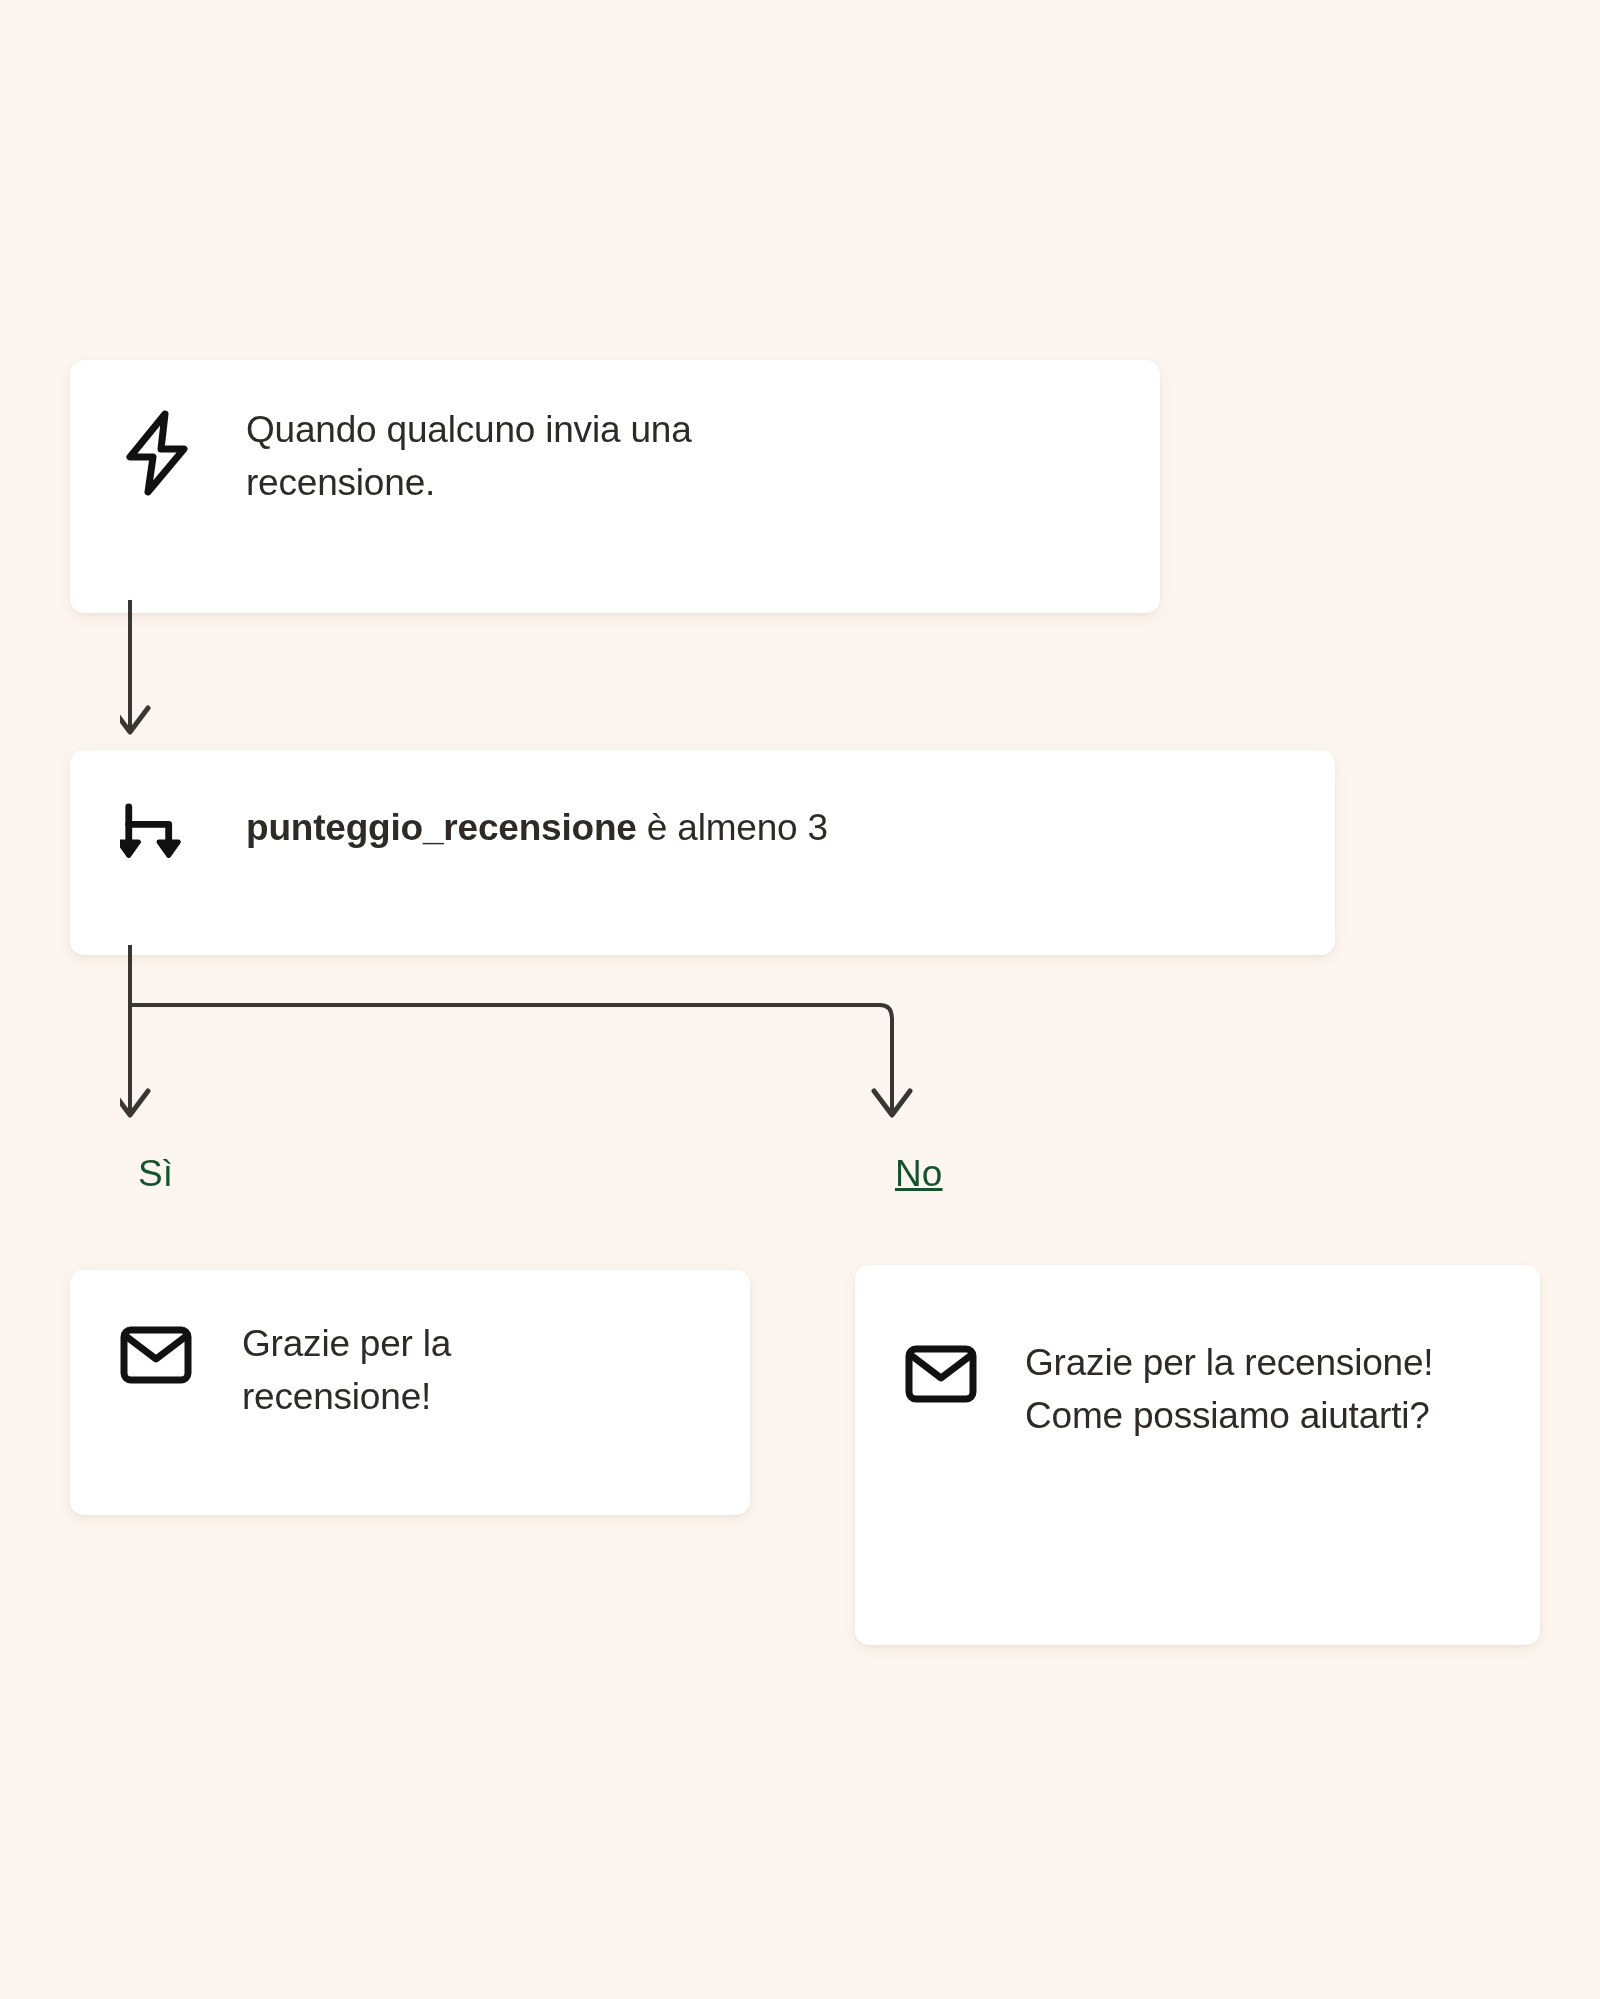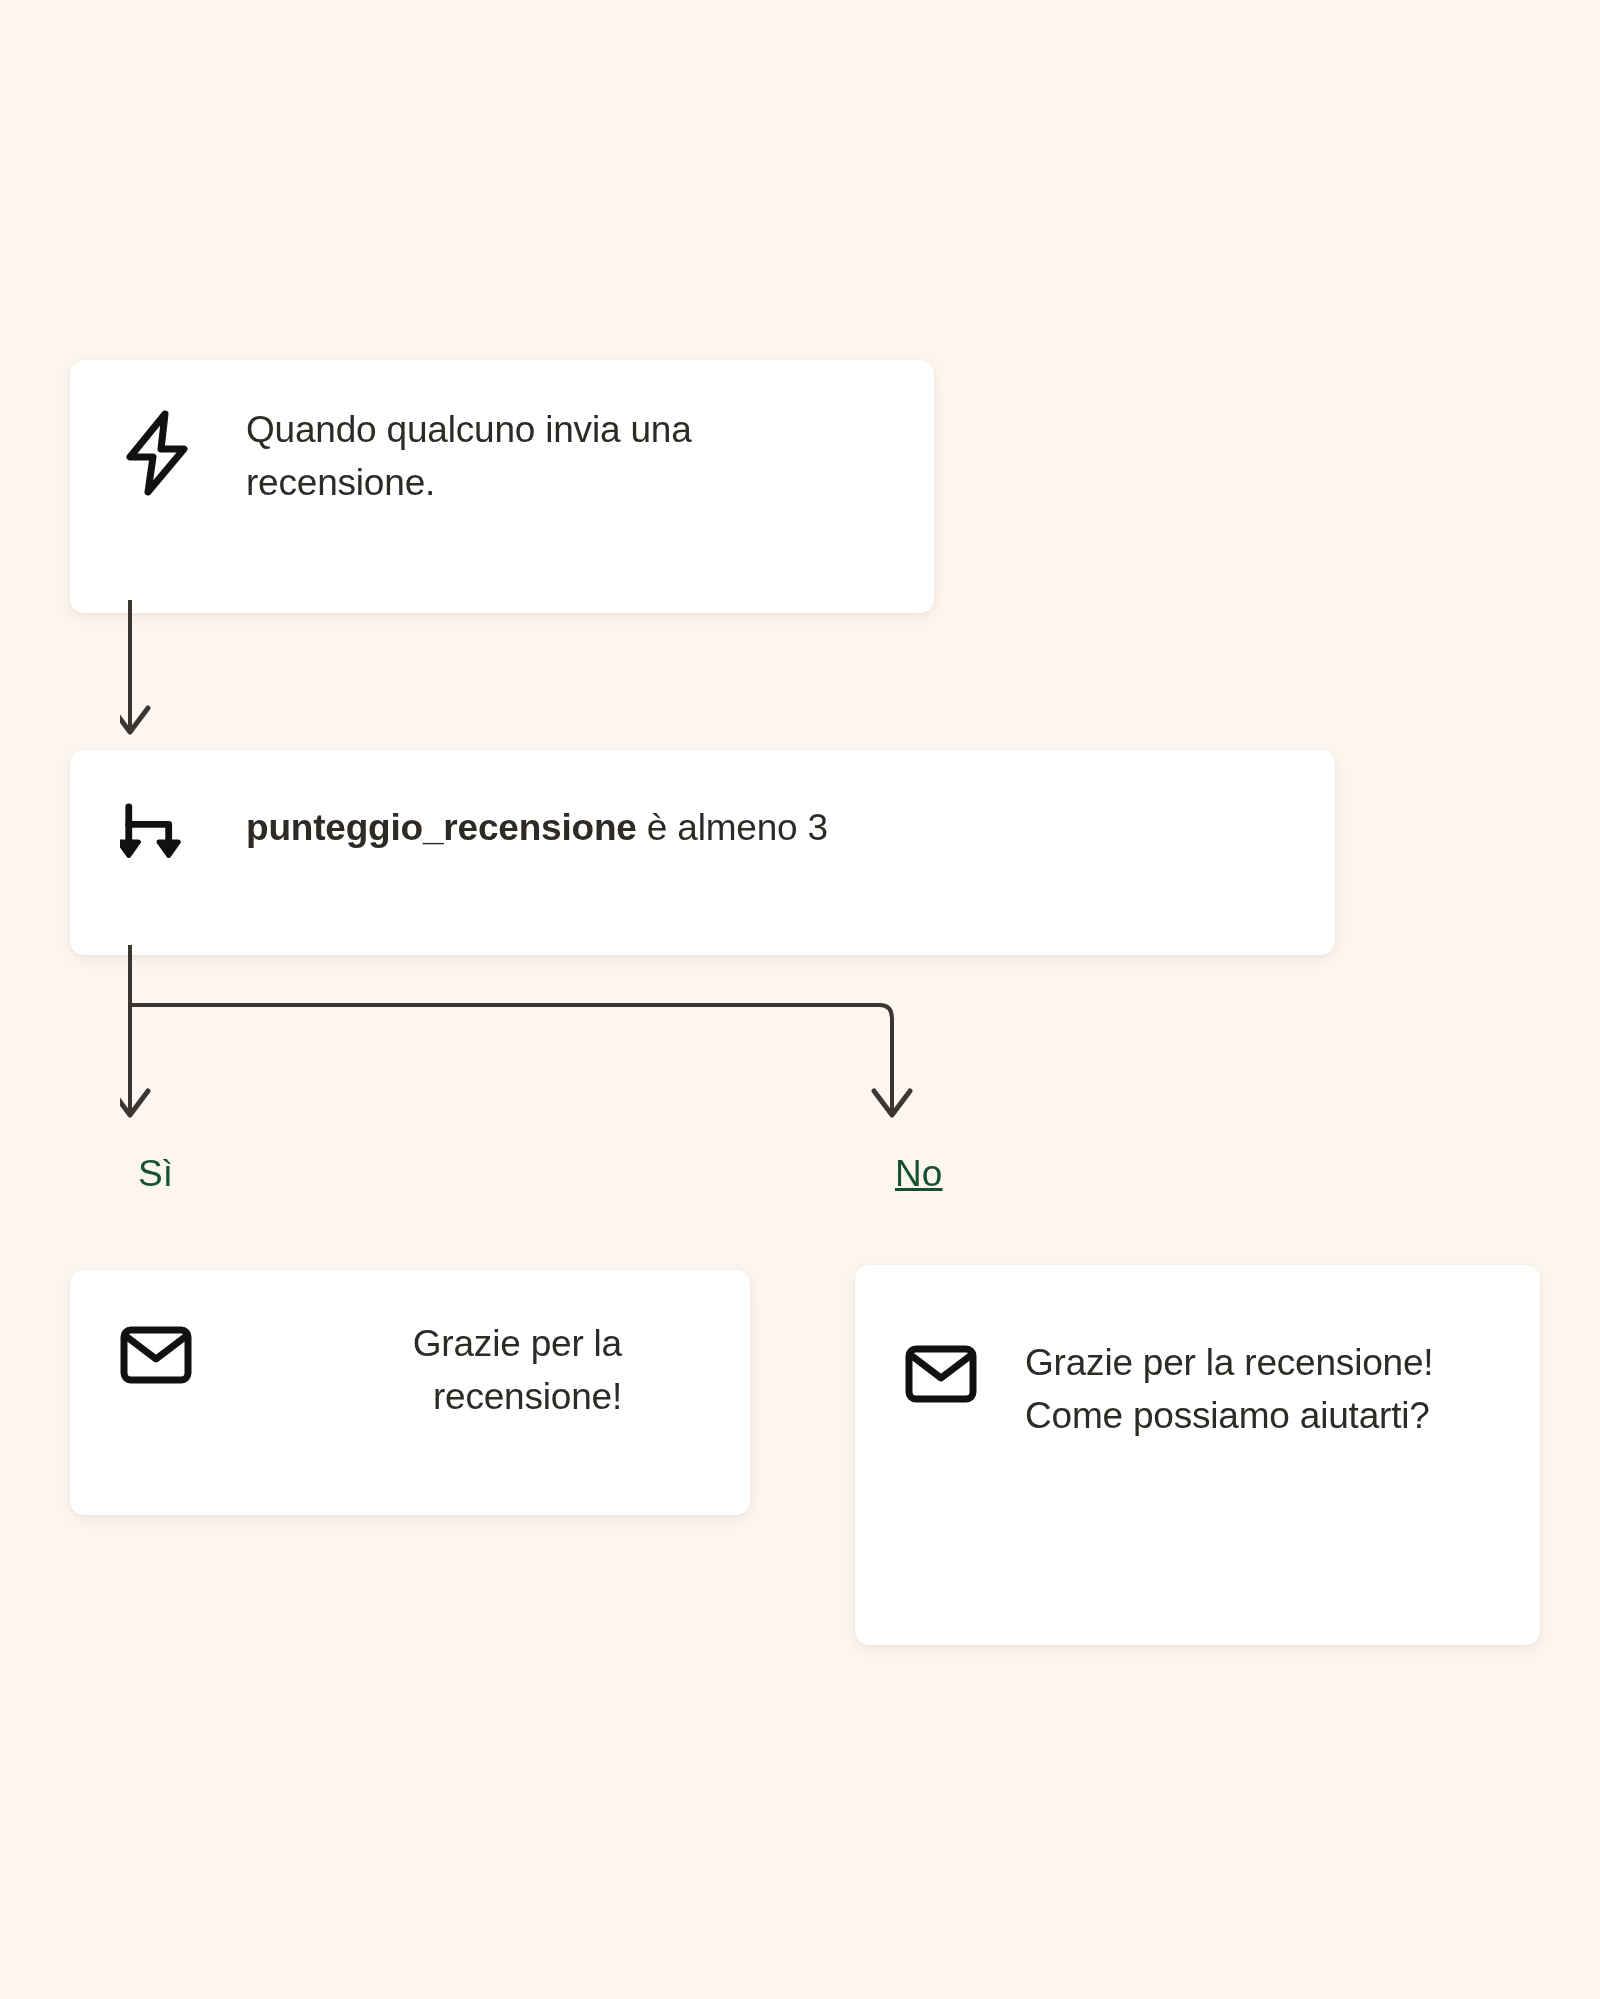--- a/index.html
+++ b/index.html
@@ -49,21 +49,21 @@
   }
 
   .card-text b {
     font-weight: 700;
   }
 
   
   #card-trigger {
     left: 70px;
     top: 360px;
-    width: 864px;
+    width: 1090px;
     min-height: 253px;
     padding: 44px 50px 44px 50px;
   }
   #card-trigger .card-icon { width: 74px; margin-right: 52px; padding-top: 6px; }
   #card-trigger .card-text { width: 640px; }
 
   
   #card-condition {
     left: 70px;
     top: 750px;
@@ -74,21 +74,20 @@
   #card-condition .card-icon { width: 74px; margin-right: 52px; }
   #card-condition .card-text { white-space: nowrap; }
 
   
   #card-yes {
     left: 70px;
     top: 1270px;
     width: 680px;
     min-height: 245px;
     padding: 48px 46px 48px 50px;
-    text-align: right;
   }
   #card-yes .card-icon { width: 72px; margin-right: 50px; padding-top: 8px; }
   #card-yes .card-text { width: 380px; }
 
   
   #card-no {
     left: 855px;
     top: 1265px;
     width: 685px;
     min-height: 380px;

